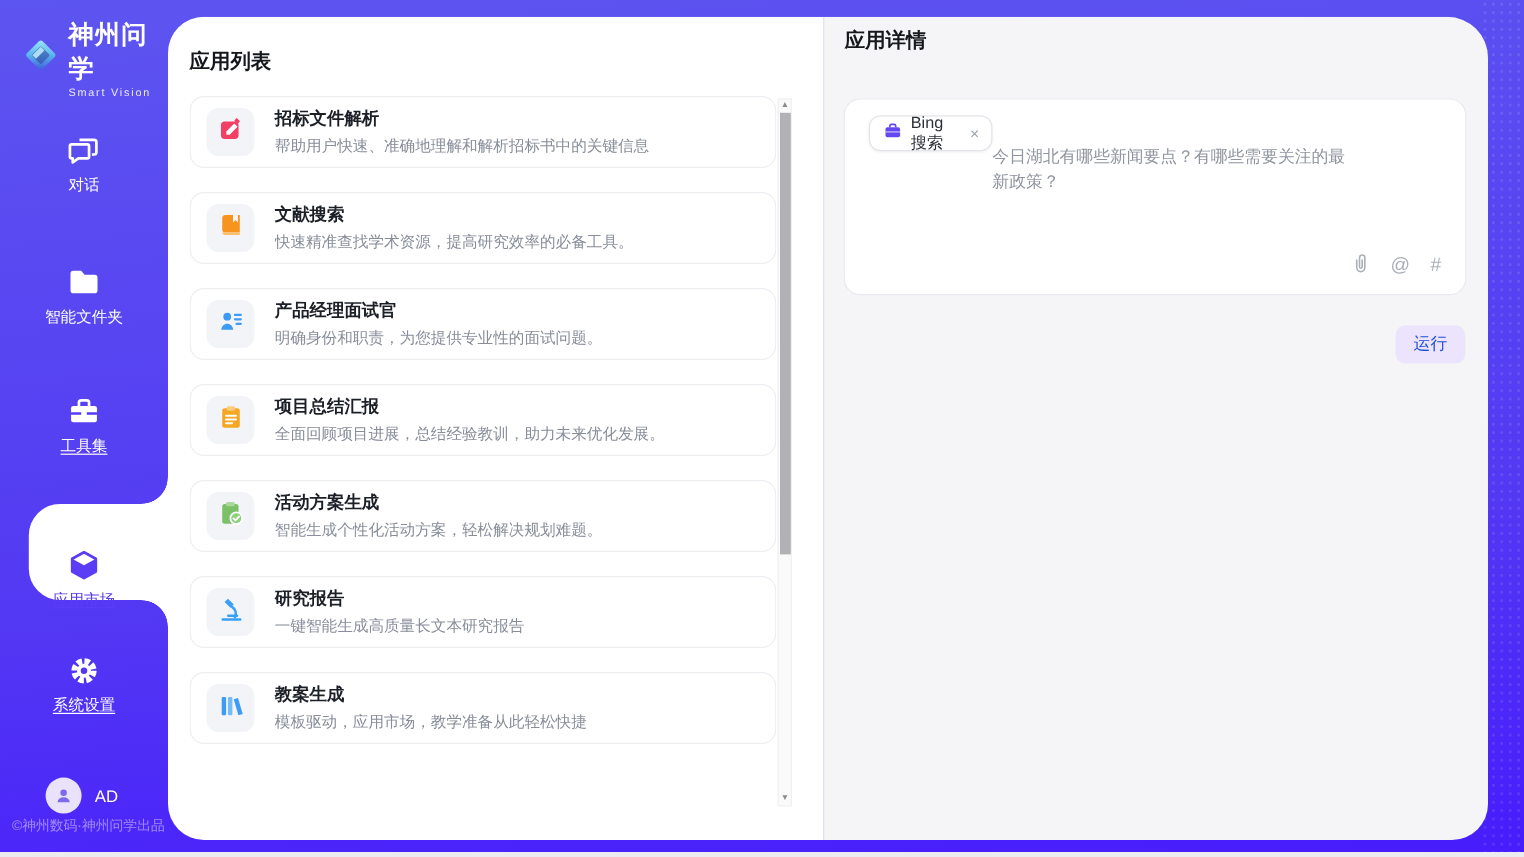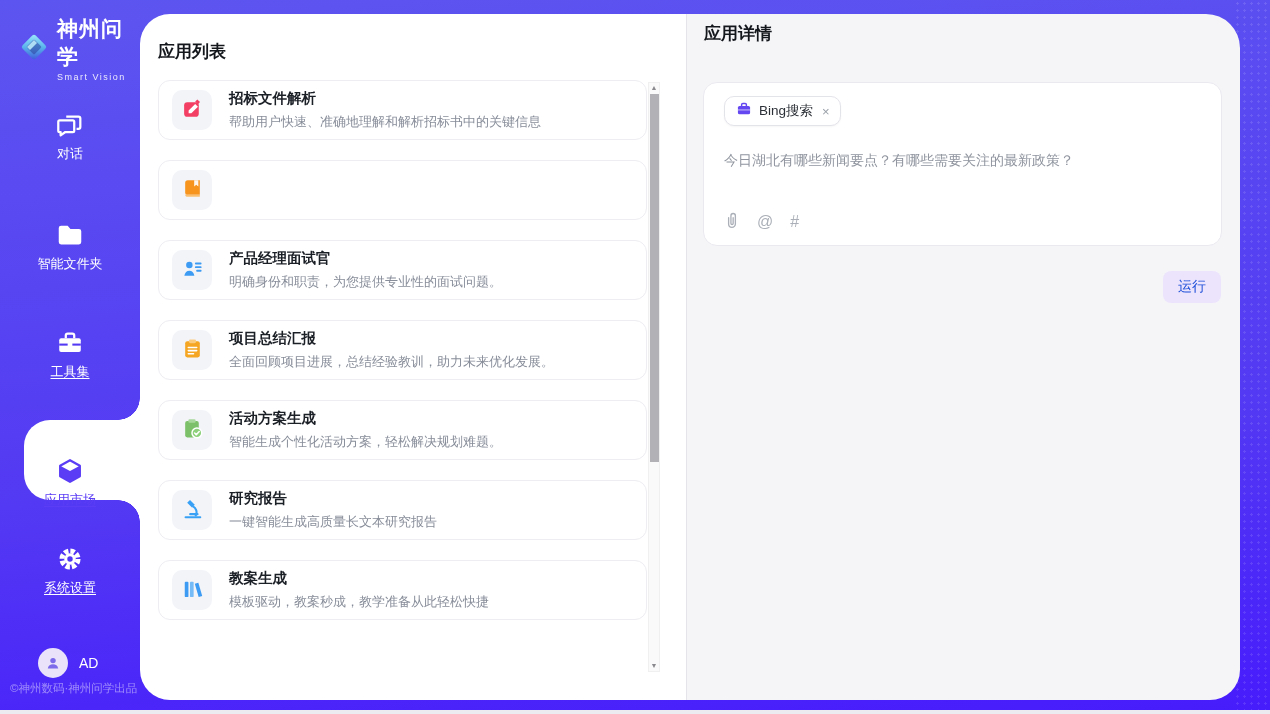--- a/index.html
+++ b/index.html
@@ -60,21 +60,21 @@
   .scrollbar { position:absolute; right:26px; top:68px; width:12px; height:590px; background:#fafafa; border:1px solid #f0f0f0; }
   .sb-arrow { position:absolute; left:0; width:10px; height:10px; color:#8a8a8e; font-size:7px; line-height:10px; text-align:center; cursor:pointer; }
   .sb-up { top:0; }
   .sb-down { bottom:0; }
   .sb-thumb { position:absolute; left:0.5px; top:11px; width:9px; height:368px; background:#b1b1b6; cursor:grab; }
 
   
   .panel-detail { flex:1; background:#f5f5f8; border-left:1px solid #e4e4ea; position:relative; }
   .detail-title { position:absolute; top:8px; left:17px; font-size:17px; font-weight:bold; color:#14171c; }
   .detail-card { position:absolute; top:68px; left:16px; right:18px; height:164px; background:#fff;
-    border:1px solid #e9e9ef; border-radius:14px; padding:13px 20px 12px; display:flex; flex-direction:column; }
+    border:1px solid #e9e9ef; border-radius:14px; padding:13px 20px 12px; display:flex; flex-direction:row; }
   .tool-tag { display:inline-flex; align-items:center; gap:7px; height:30px; padding:0 10px 0 11px;
     border:1px solid #e3e3ea; border-radius:10px; background:#fff; align-self:flex-start;
     box-shadow:0 1px 2px rgba(0,0,0,.04); }
   .tool-tag .tag-label { font-size:13.5px; color:#2b2f36; }
   .tool-tag .tag-close { font-size:13px; color:#9aa0a8; margin-left:2px; cursor:pointer; }
   .query-text { margin-top:24px; font-size:14px; color:#8f949e; line-height:1.5; }
   .tool-row { margin-top:auto; display:flex; align-items:center; gap:17px; color:#abb0b8; }
   .tool-row .glyph { font-size:16px; cursor:pointer; line-height:1; }
   .run-btn { position:absolute; top:257px; right:19px; padding:7px 15px; background:#ece4fc;
     color:#1d4ed8; font-size:14px; border:none; border-radius:8px; cursor:pointer; }
@@ -198,20 +198,24 @@
 
         <div class="card">
           <div class="card-icon">
               <span>
             <svg width="23" height="23" viewBox="0 0 22 22">
               <path d="M4 5.5A2.5 2.5 0 0 1 6.5 3H18v14H6.5A2.5 2.5 0 0 1 4 14.5z" fill="#f7941e"></path>
               <path d="M6.5 17H18v2H6.5A2.5 2.5 0 0 1 4 16.5 2.5 2.5 0 0 0 6.5 17z" fill="#fbbf6e"></path>
               <path d="M12.6 3v6l2-1.7 2 1.7V3z" fill="#fff" opacity=".92"></path>
             </svg></span>
           </div>
+          <div class="card-text">
+            <div class="card-name">文献搜索</div>
+            <div class="card-desc">快速精准查找学术资源，提高研究效率的必备工具。</div>
+          </div>
         </div>
 
 
         <div class="card">
           <div class="card-icon">
               <span>
             <svg width="23" height="23" viewBox="0 0 22 22">
               <circle cx="8" cy="7.6" r="3.1" fill="#3d9bf3"></circle>
               <path d="M3.2 18c.4-3.2 2.4-4.9 4.8-4.9s4.4 1.7 4.8 4.9z" fill="#3d9bf3"></path>
               <path d="M14.2 6.2h4.6M14.2 9.7h4.6M15.4 13.2h3.4" stroke="#3d9bf3" stroke-width="1.8" stroke-linecap="round"></path>
@@ -273,21 +277,21 @@
           <div class="card-icon">
               <span>
             <svg width="23" height="23" viewBox="0 0 22 22">
               <rect x="3.6" y="4.6" width="3.5" height="14.6" rx="0.9" fill="#3d9bf3"></rect>
               <rect x="8.6" y="4.6" width="3.5" height="14.6" rx="0.9" fill="#74bbf8"></rect>
               <path d="M13.2 6.4l3.4-1 3.7 12.8-3.4 1z" fill="#3d9bf3"></path>
             </svg></span>
           </div>
           <div class="card-text">
             <div class="card-name">教案生成</div>
-            <div class="card-desc">模板驱动，教案秒成，教学准备从此轻松快捷</div>
+            <div class="card-desc">模板驱动，应用市场，教学准备从此轻松快捷</div>
           </div>
         </div>
 
       </div>
 
       <div class="scrollbar">
         <div class="sb-arrow sb-up">▲</div>
         <div class="sb-thumb"></div>
         <div class="sb-arrow sb-down">▼</div>
       </div>

